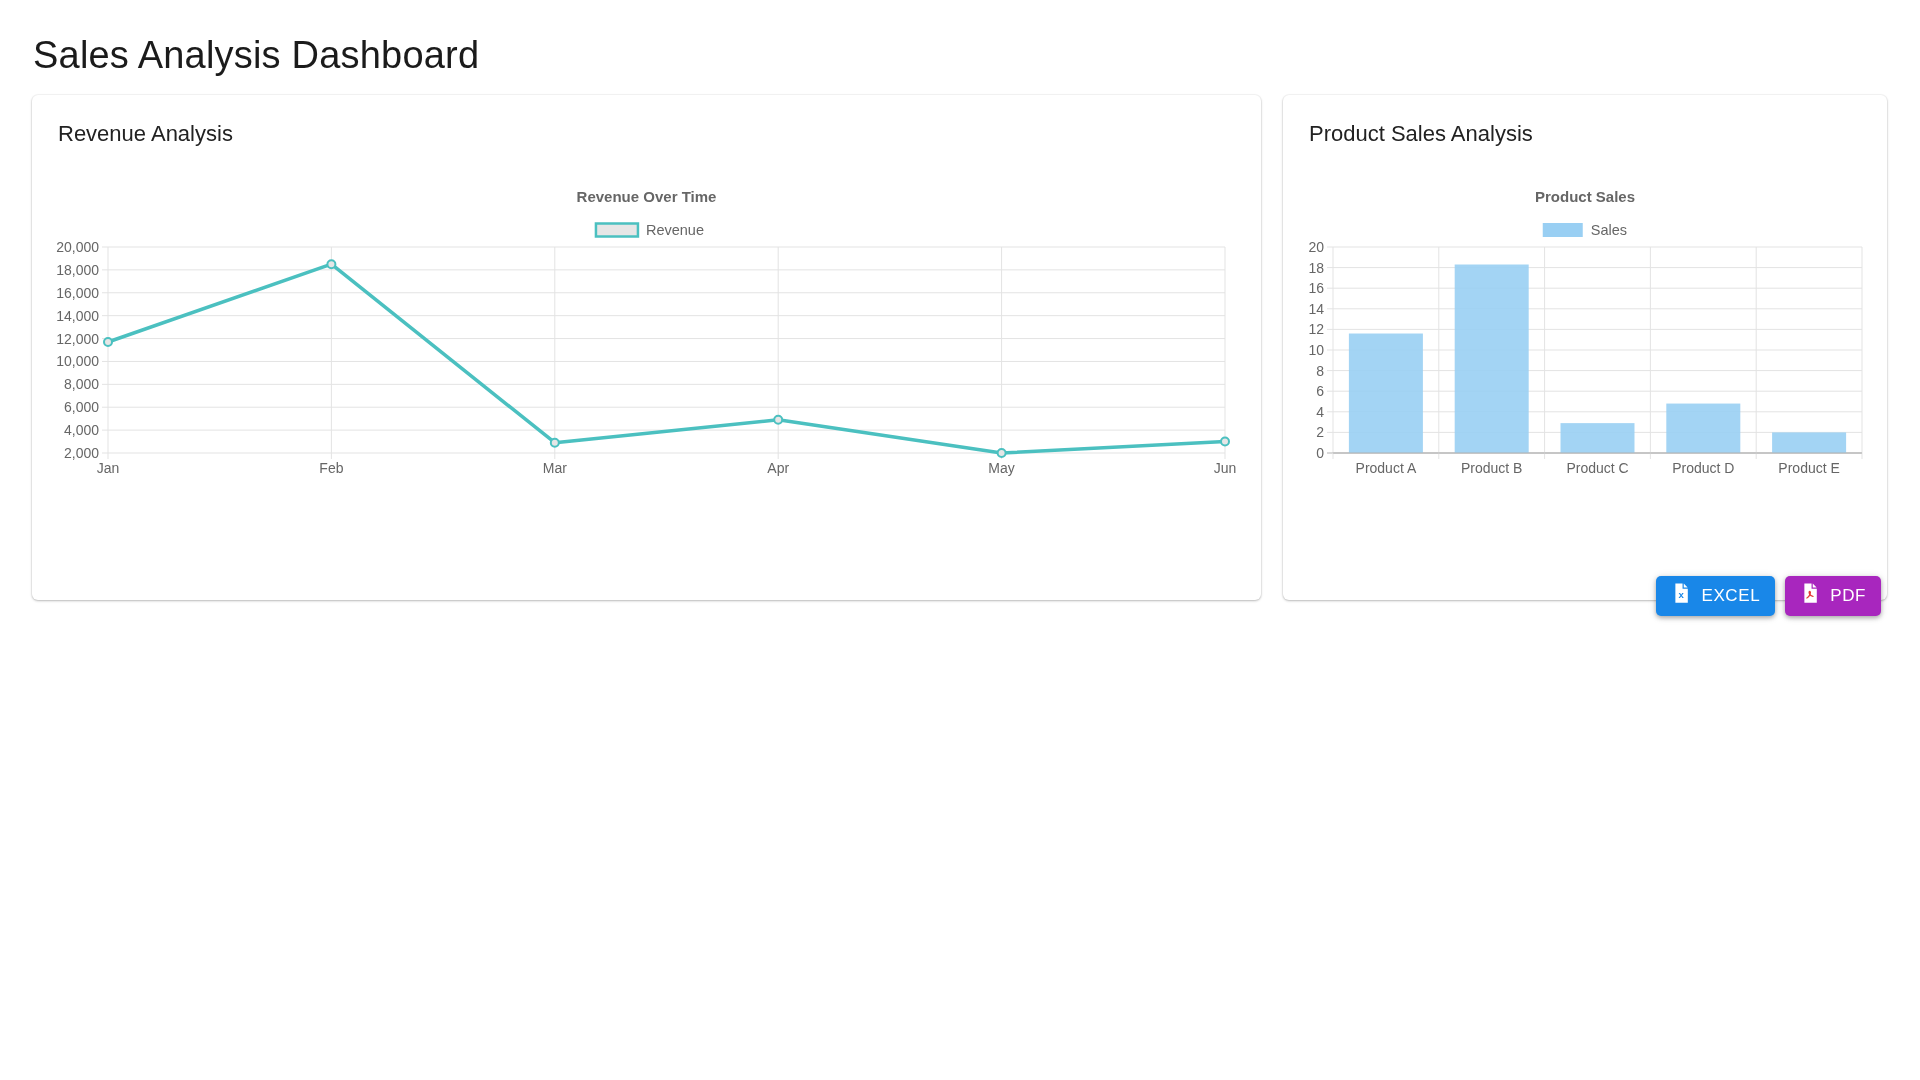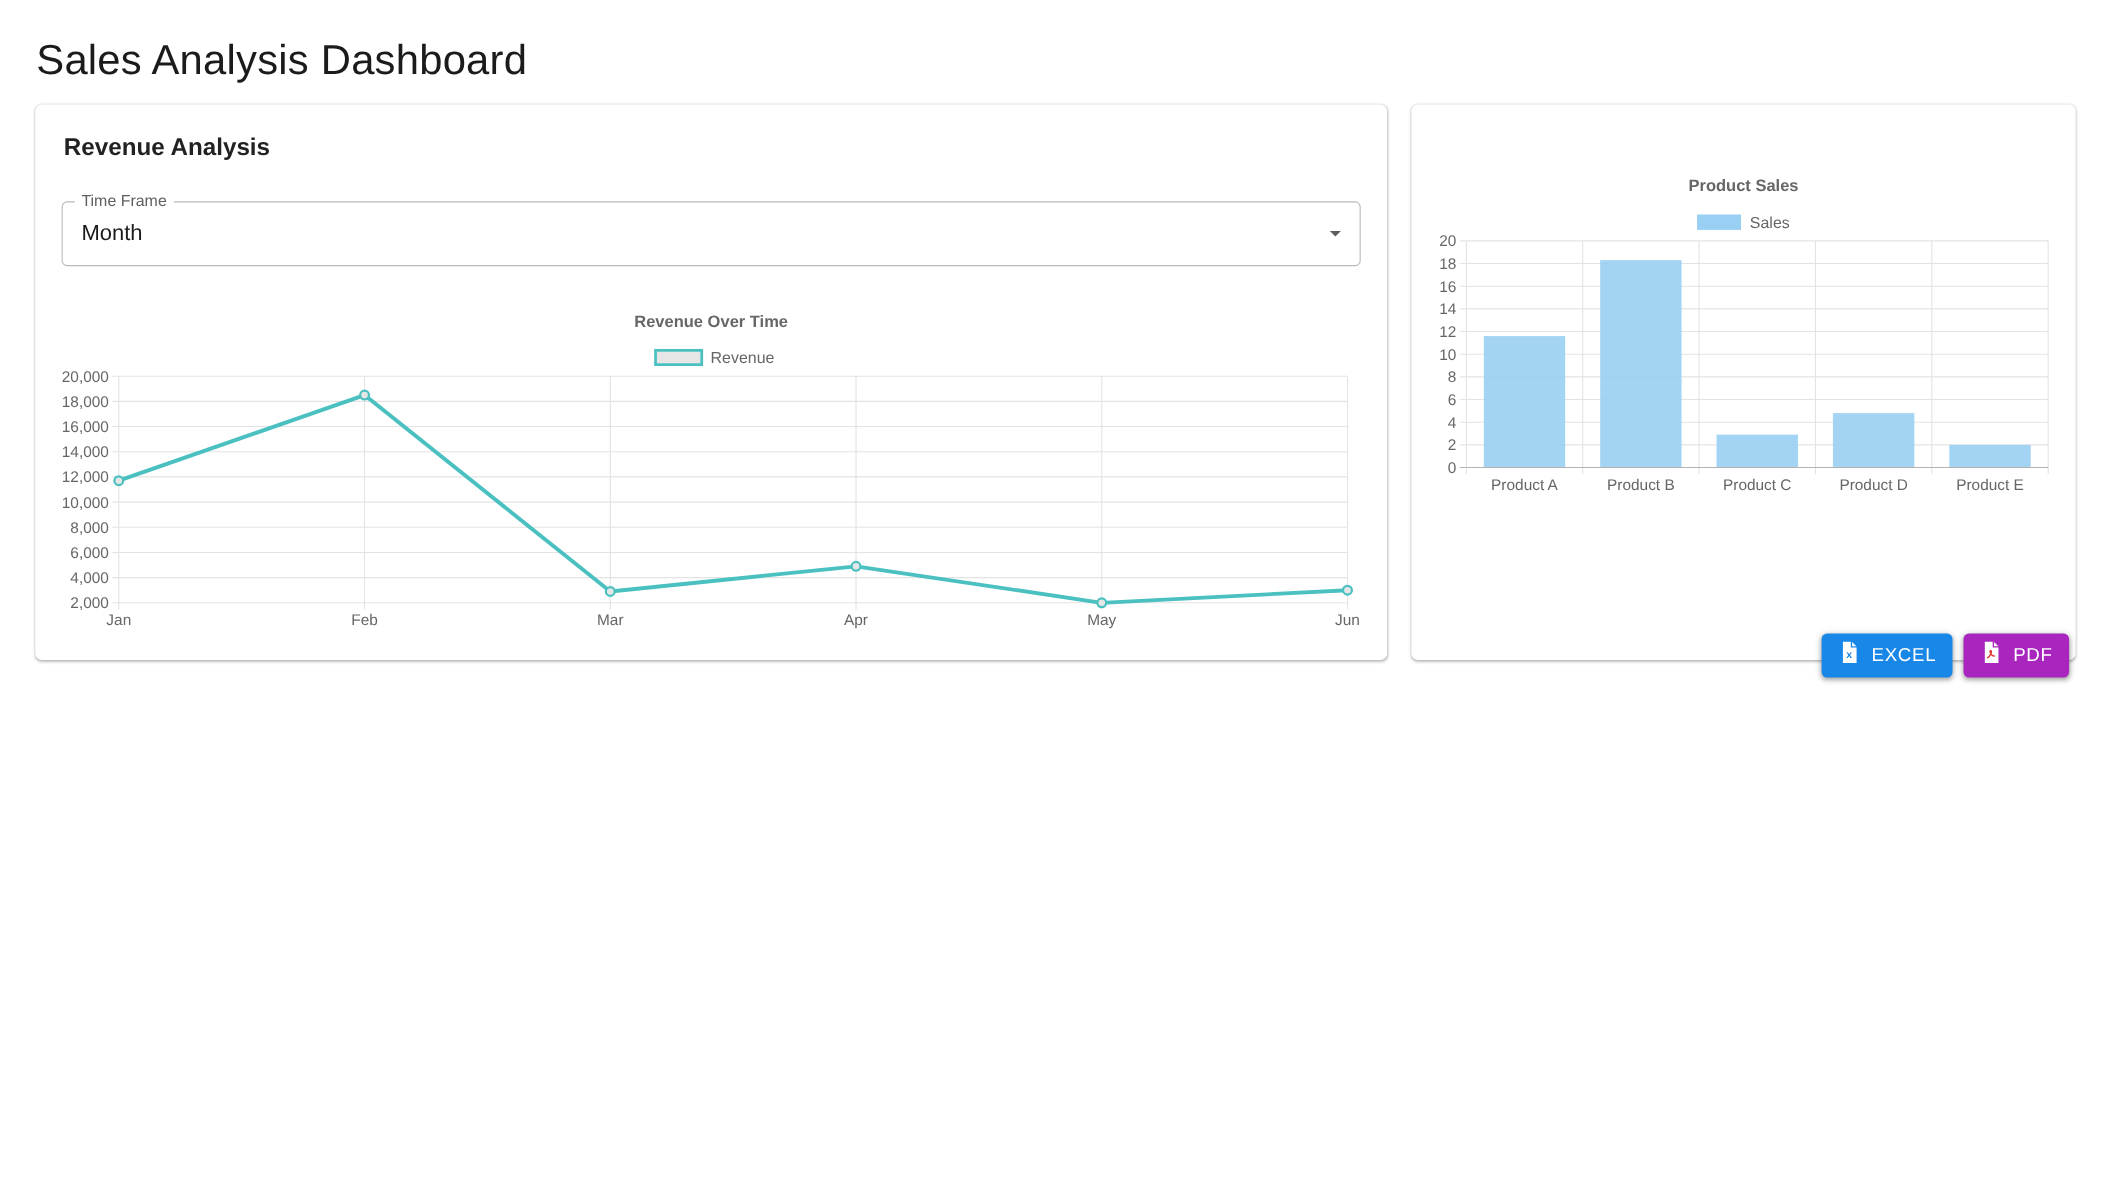--- a/index.html
+++ b/index.html
@@ -26,21 +26,21 @@
     box-shadow: 0 1px 3px rgba(0,0,0,0.16), 0 1px 2px rgba(0,0,0,0.10), 0 0 0 1px rgba(0,0,0,0.03);
     box-sizing: border-box;
     padding: 24px;
     height: 505px;
     position: relative;
   }
   .card.revenue { width: 1229px; }
   .card.product { width: 604px; }
   .card-title {
     font-size: 22px;
-    font-weight: 700;
+    font-weight: 400;
     color: #222222;
     margin: 2px 0 0 2px;
     line-height: 26px;
   }
   
   .mui-select {
     margin-top: 36px;
     position: relative;
     height: 57px;
     border: 1px solid #b9b9b9;
@@ -104,29 +104,20 @@
 <body>
 
 <div class="page">
   <h1 class="page-title">Sales Analysis Dashboard</h1>
 
   <div class="cards">
 
     <div class="card revenue">
       <div class="card-title">Revenue Analysis</div>
 
-      <div class="mui-select" role="button">
-        <span class="floating-label">Time Frame</span>
-        <span class="select-value">Month</span>
-        <span class="arrow">
-          <svg width="24" height="24" viewBox="0 0 24 24">
-              <path d="M7 10l5 5 5-5z" fill="#5c5c5c"></path>
-            </svg>
-        </span>
-      </div>
 
       <div class="chart-wrap">
         <svg id="line-chart" width="1181" height="306">
             <g>
               <line x1="52" y1="275" x2="1169" y2="275" stroke="#E3E3E3" stroke-width="1"></line>
               <line x1="52" y1="252.11111111111111" x2="1169" y2="252.11111111111111" stroke="#E3E3E3" stroke-width="1"></line>
               <line x1="52" y1="229.22222222222223" x2="1169" y2="229.22222222222223" stroke="#E3E3E3" stroke-width="1"></line>
               <line x1="52" y1="206.33333333333334" x2="1169" y2="206.33333333333334" stroke="#E3E3E3" stroke-width="1"></line>
               <line x1="52" y1="183.44444444444446" x2="1169" y2="183.44444444444446" stroke="#E3E3E3" stroke-width="1"></line>
               <line x1="52" y1="160.55555555555554" x2="1169" y2="160.55555555555554" stroke="#E3E3E3" stroke-width="1"></line>
@@ -187,20 +178,21 @@
             <text x="590.5" y="24" font-family="Liberation Sans, sans-serif" font-size="15" font-weight="bold" fill="#666666" text-anchor="middle">Revenue Over Time</text>
             <g>
               <rect x="539.95" y="45.5" width="42" height="13" fill="#E6E6E6" stroke="#4BC0C0" stroke-width="2.5"></rect>
               <text x="589.95" y="57" font-family="Liberation Sans, sans-serif" font-size="14.5" fill="#666666">Revenue</text>
             </g>
           </svg>
       </div>
     </div>
 
     <div class="card product">
+      <div class="card-title">Product Sales Analysis</div>
 
 
       <div class="chart-wrap">
         <svg id="bar-chart" width="556" height="306">
             <g>
               <line x1="26" y1="275" x2="555" y2="275" stroke="#B3B3B3" stroke-width="1"></line>
               <line x1="26" y1="254.4" x2="555" y2="254.4" stroke="#E3E3E3" stroke-width="1"></line>
               <line x1="26" y1="233.8" x2="555" y2="233.8" stroke="#E3E3E3" stroke-width="1"></line>
               <line x1="26" y1="213.2" x2="555" y2="213.2" stroke="#E3E3E3" stroke-width="1"></line>
               <line x1="26" y1="192.6" x2="555" y2="192.6" stroke="#E3E3E3" stroke-width="1"></line>

